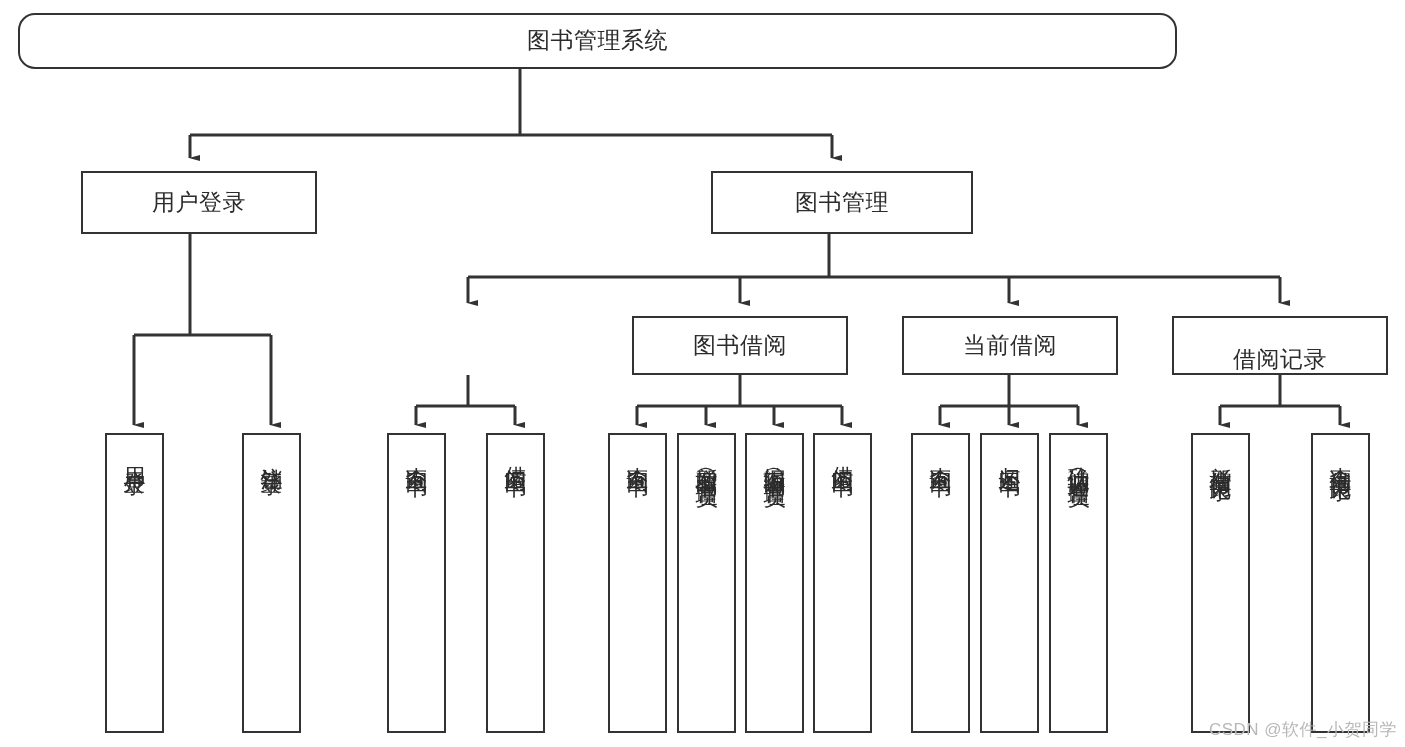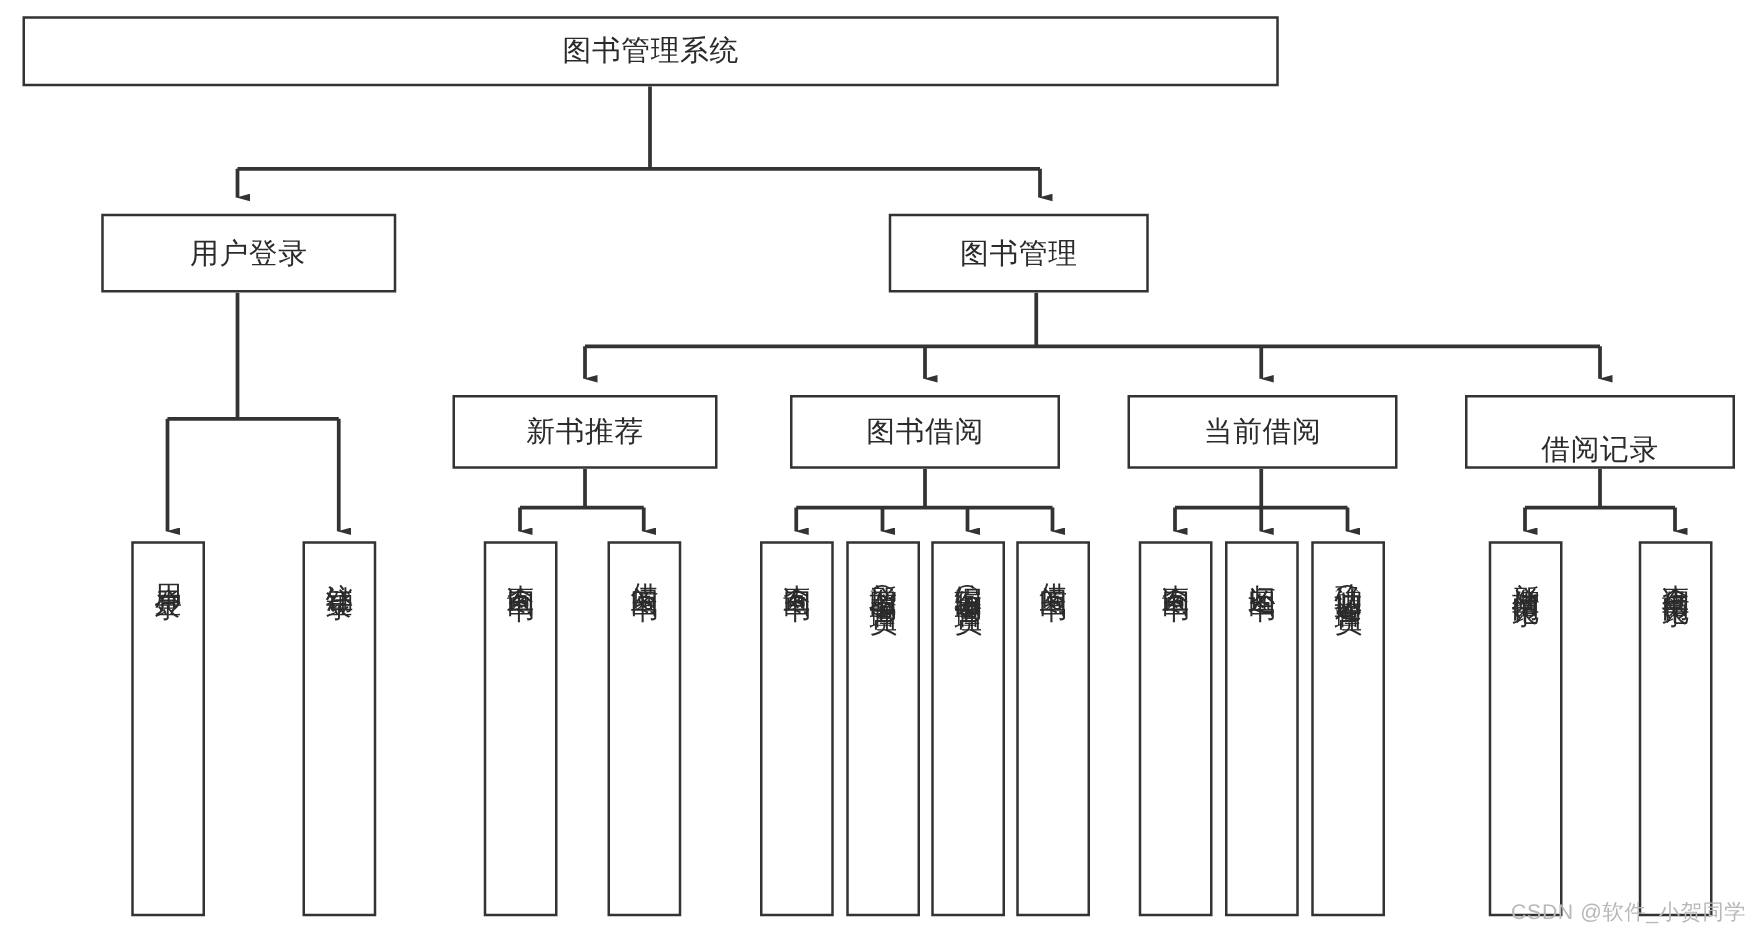--- a/index.html
+++ b/index.html
@@ -115,34 +115,31 @@
       <path d="M 1009 406 L 1009 425" marker-end="url(#arrow)"></path>
       <path d="M 1078 406 L 1078 425" marker-end="url(#arrow)"></path>
 
       <path d="M 1280 375 L 1280 406"></path>
       <path d="M 1220 406 L 1340 406"></path>
       <path d="M 1220 406 L 1220 425" marker-end="url(#arrow)"></path>
       <path d="M 1340 406 L 1340 425" marker-end="url(#arrow)"></path>
     </g>
   </svg>
 
-  <div class="node horizontal" style="left:18px; top:13px; width:1005px; height:56px;">
+  <div class="node horizontal" style="left:18px; top:13px; width:1159px; height:56px;border-radius:17px;">
     <span class="node-label">图书管理系统</span>
   </div>
 
   <div class="node horizontal" style="left:81px; top:171px; width:236px; height:63px;">
     <span class="node-label">用户登录</span>
   </div>
-  <div class="node horizontal" style="left:711px; top:171px; width:208px; height:63px;">
+  <div class="node horizontal" style="left:711px; top:171px; width:262px; height:63px;">
     <span class="node-label">图书管理</span>
   </div>
 
-  <div class="node horizontal" style="left:362px; top:316px; width:212px; height:59px;">
-    <span class="node-label">新书推荐</span>
-  </div>
   <div class="node horizontal" style="left:902px; top:316px; width:216px; height:59px;">
     <span class="node-label">当前借阅</span>
   </div>
   <div class="node horizontal" style="left:632px; top:316px; width:216px; height:59px;">
     <span class="node-label">图书借阅</span>
   </div>
   <div class="node horizontal" style="left:1172px; top:316px; width:216px; height:59px;align-items:flex-end;">
     <span class="node-label">借阅记录</span>
   </div>
 

